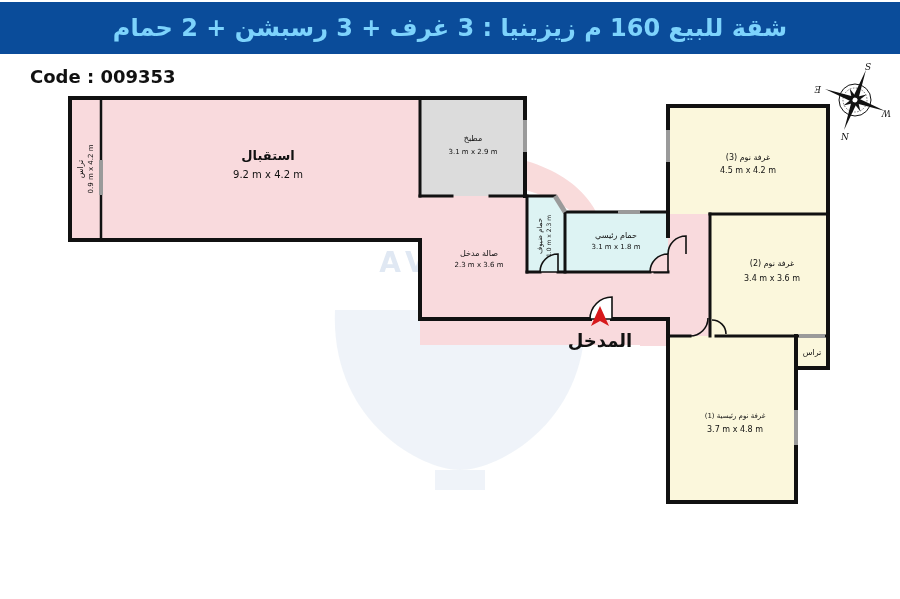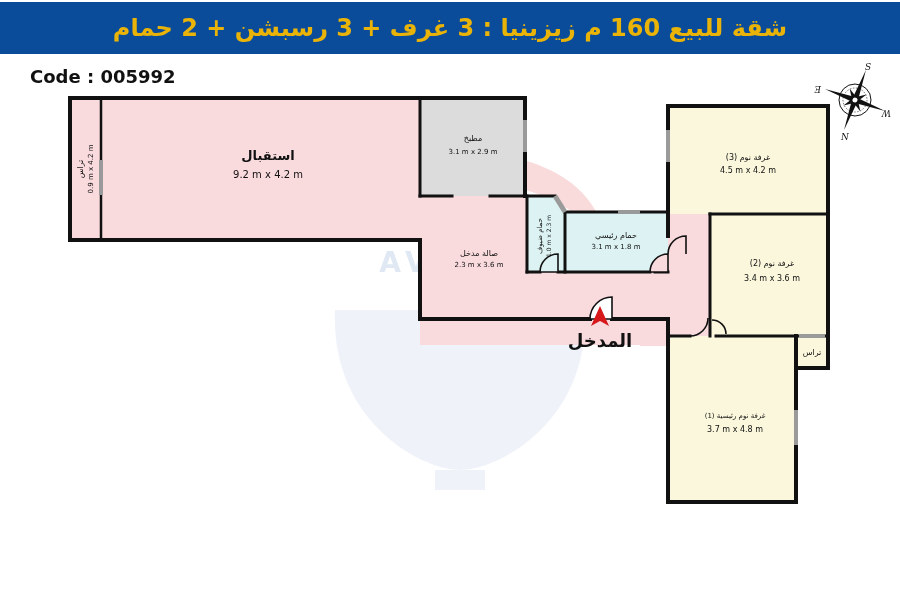--- a/index.html
+++ b/index.html
@@ -5,39 +5,39 @@
     html, body { margin: 0; padding: 0; }
     body {
       width: 900px; height: 599px; background: #ffffff; overflow: hidden;
       position: relative; font-family: "DejaVu Sans", sans-serif;
     }
     .banner {
       position: absolute; left: 0; top: 2px; width: 900px; height: 52px;
       background: #0a4c9a; display: flex; align-items: center; justify-content: center;
     }
     .banner-title {
-      color: #eab308; font-size: 24px; font-weight: bold; direction: rtl;
+      color: #7dd3fc; font-size: 24px; font-weight: bold; direction: rtl;
       font-family: "DejaVu Sans", sans-serif; letter-spacing: 0;
     }
     .code-label {
       position: absolute; left: 30px; top: 66px; font-size: 18px; font-weight: bold;
       color: #111; font-family: "DejaVu Sans", sans-serif;
     }
     svg.plan { position: absolute; left: 0; top: 0; }
     .room-name { font-family: "DejaVu Sans", sans-serif; fill: #111; }
     .room-dim { font-family: "DejaVu Sans", sans-serif; fill: #111; }
   </style>
 </head>
 <body>
 
 <div class="banner">
   <span class="banner-title">شقة للبيع 160 م زيزينيا :  3 غرف + 3 رسبشن + 2 حمام</span>
 </div>
 
-<div class="code-label">Code : 005992</div>
+<div class="code-label">Code : 009353</div>
 
 <svg class="plan" width="900" height="599" viewBox="0 0 900 599">
 
   <g opacity="0.16">
     <path d="M330 220 C 340 140, 560 120, 600 220 L 590 230 C 540 160, 360 170, 345 235 Z" fill="#d7191c"></path>
     <path d="M335 310 C 330 420, 420 470, 460 470 C 500 470, 590 420, 585 310 Z" fill="#3a6fb0" opacity="0.5"></path>
     <rect x="435" y="470" width="50" height="20" fill="#3a6fb0" opacity="0.5"></rect>
     <text x="460" y="240" text-anchor="middle" font-size="46" font-weight="bold" fill="#d7191c" font-family="DejaVu Sans, sans-serif">RE/MAX</text>
     <text x="460" y="272" text-anchor="middle" font-size="28" font-weight="bold" fill="#3a6fb0" font-family="DejaVu Sans, sans-serif" letter-spacing="6">AVALON</text>
   </g>

